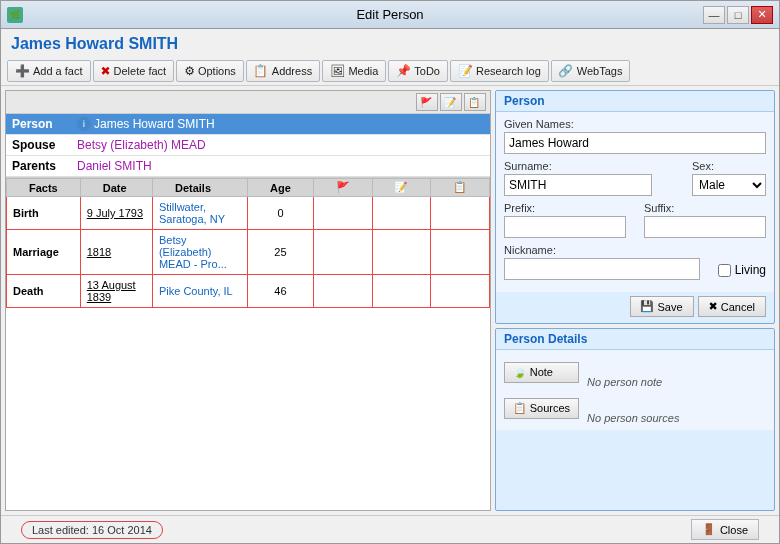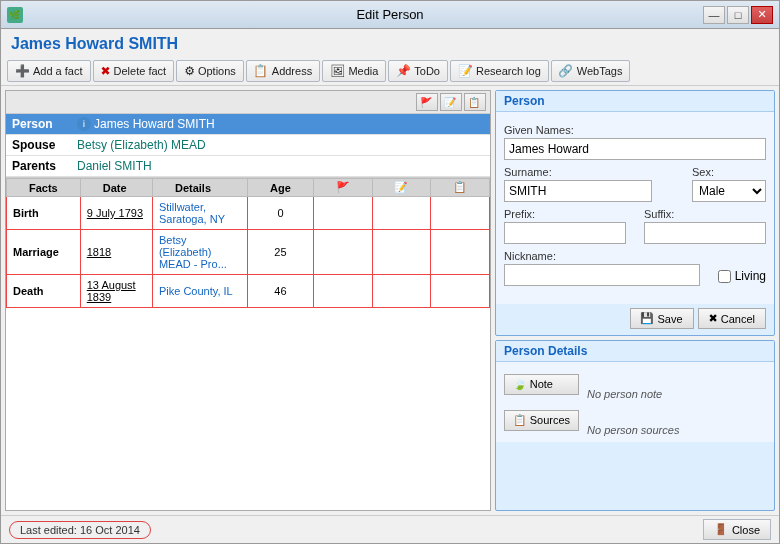--- a/index.html
+++ b/index.html
@@ -175,21 +175,21 @@
     }
 
     .rel-label {
       font-weight: bold;
       width: 65px;
       flex-shrink: 0;
       font-size: 12px;
     }
 
     .rel-value {
-      color: #0f766e;
+      color: #a21caf;
       font-size: 12px;
     }
 
     
     .rel-row.selected {
       background: #4a90d9;
     }
 
     .rel-row.selected .rel-label,
     .rel-row.selected .rel-value {
@@ -228,21 +228,21 @@
     .fact-name { font-weight: bold; }
 
     .fact-date { text-align: left; text-decoration: underline; }
 
     .fact-details { color: #1565c0; }
 
     .fact-age { text-align: center; }
 
     
     .status-bar {
-      padding: 3px 8px;
+      padding: 3px 20px;
       background: #f0f0f0;
       border-top: 1px solid #ccc;
       flex-shrink: 0;
       display: flex;
       justify-content: space-between;
       align-items: center;
     }
 
     .last-edited {
       border: 1px solid #d44;
@@ -281,21 +281,21 @@
     .panel-box-header {
       background: #ddeeff;
       color: #1565c0;
       font-weight: bold;
       padding: 3px 8px;
       font-size: 12px;
       border-bottom: 1px solid #aaccee;
     }
 
     .panel-box-body {
-      padding: 12px 8px;
+      padding: 6px 8px;
       background: #eef5ff;
     }
 
     .form-group {
       margin-bottom: 6px;
     }
 
     .form-label {
       font-size: 11px;
       color: #333;

